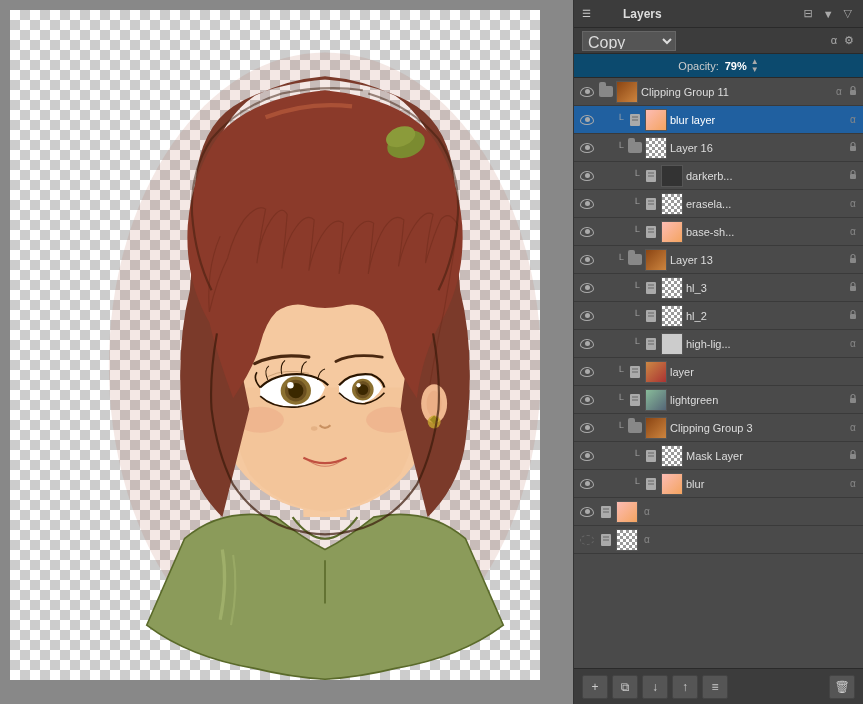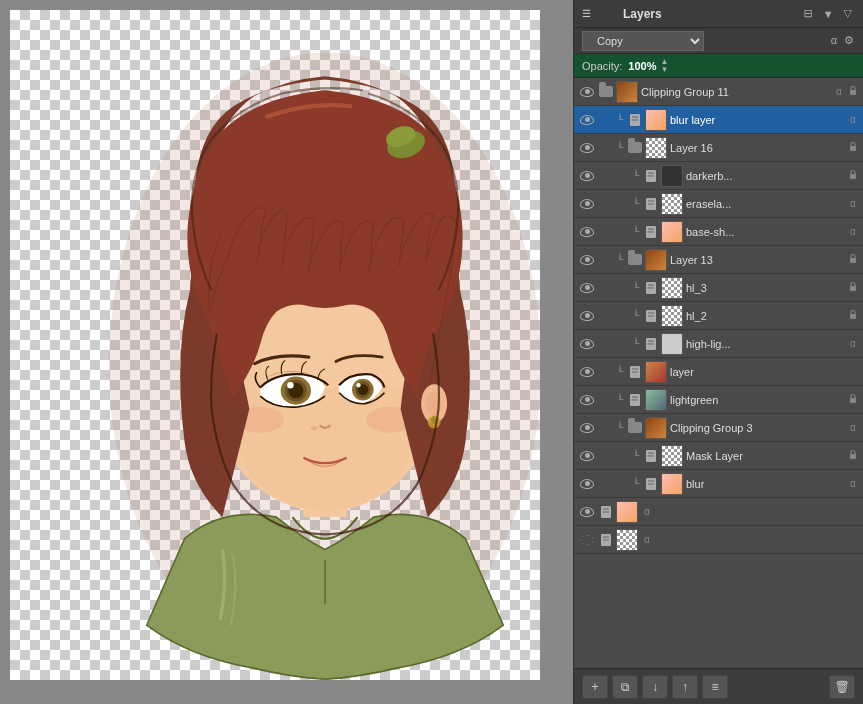--- a/index.html
+++ b/index.html
@@ -110,36 +110,37 @@
       align-items: center;
       justify-content: space-between;
       border-bottom: 1px solid #2a2a2a;
       height: 26px;
     }
 
     .mode-dropdown {
       background: #555;
       color: #ddd;
       border: 1px solid #666;
-      padding: 1px 10px;
-      font-size: 11px;
-      width: 122px;
+      padding: 1px 1px;
+      font-size: 16px;
+      width: 94px;
       height: 20px;
     }
 
     .mode-icons {
       display: flex;
       gap: 3px;
     }
 
     .opacity-row {
-      background: #14532d;
+      background: #0c4a6e;
       padding: 3px 8px;
       display: flex;
       align-items: center;
+      justify-content: center;
       border-bottom: 1px solid #2a2a2a;
       height: 24px;
     }
 
     .opacity-label {
       color: #ccc;
       font-size: 11px;
       margin-right: 6px;
     }
 
@@ -471,21 +472,21 @@
       <option>Copy</option>
     </select>
     <div class="mode-icons">
       <span class="suffix-icon" style="color:#aaa; font-size:11px;">α</span>
       <span class="suffix-icon" style="color:#aaa; font-size:11px;">⚙</span>
     </div>
   </div>
 
   <div class="opacity-row">
     <span class="opacity-label">Opacity:</span>
-    <span class="opacity-value">100%</span>
+    <span class="opacity-value">79%</span>
     <div class="opacity-arrows">
       <span class="opacity-arrow">▲</span>
       <span class="opacity-arrow">▼</span>
     </div>
   </div>
 
   <div class="layers-list" id="layers-list">
   <div class="layer-item">
         <div class="layer-eye">
           <div class="eye-icon">

